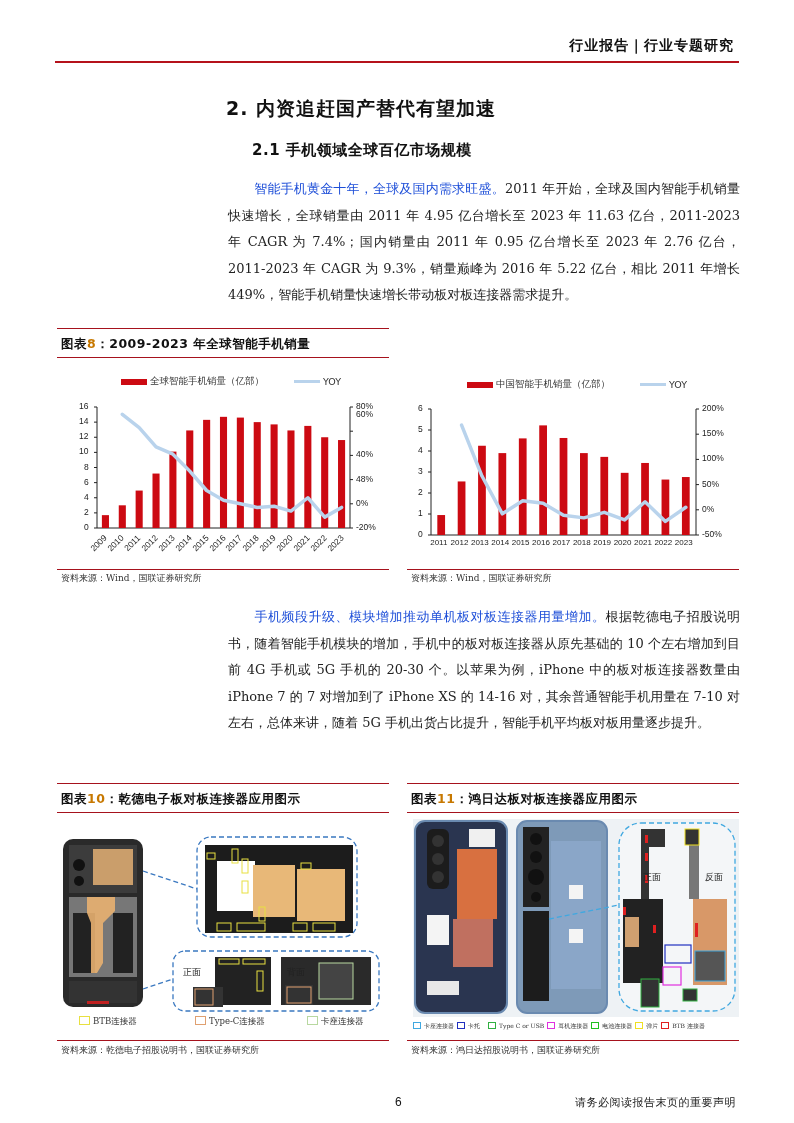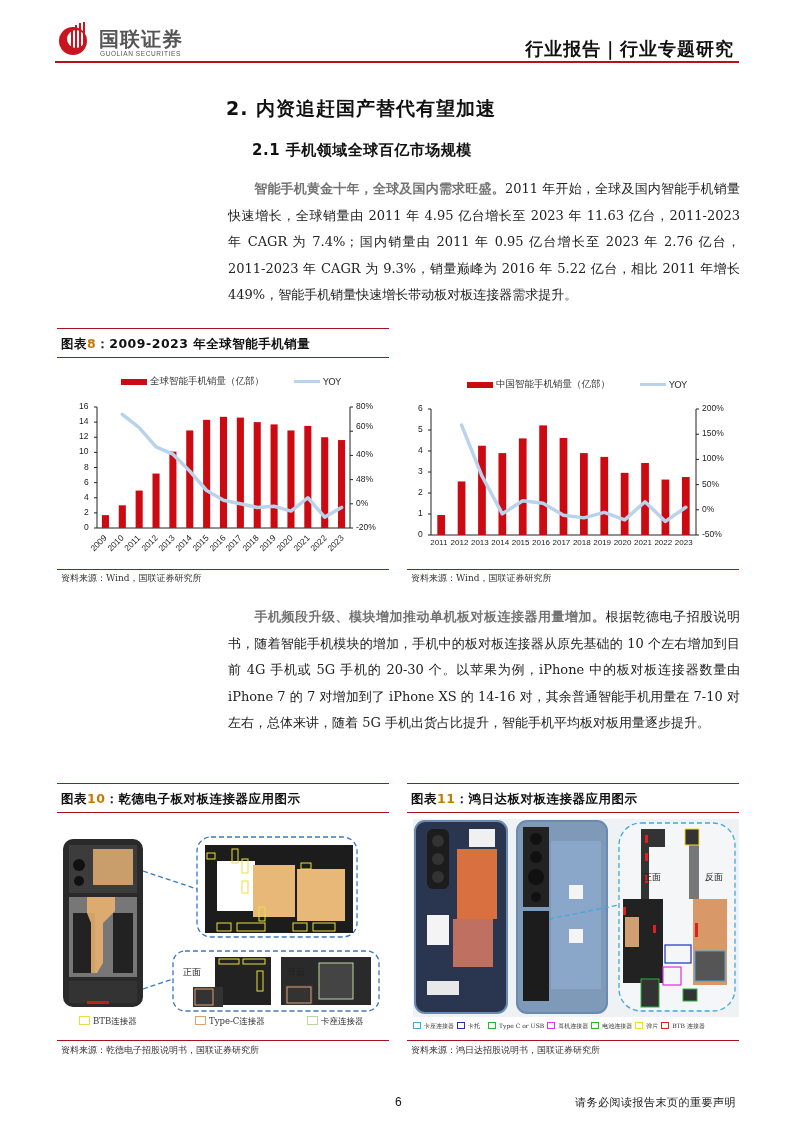--- a/index.html
+++ b/index.html
@@ -5,26 +5,26 @@
   * { box-sizing: border-box; margin: 0; padding: 0; }
   html, body { width: 794px; height: 1123px; background: #ffffff; }
   body { position: relative; font-family: "DejaVu Sans", "Liberation Sans", sans-serif; color: #222; overflow: hidden; }
 
   .header { position: absolute; left: 0; top: 0; width: 794px; height: 64px; }
   .logo { position: absolute; left: 57px; top: 22px; width: 150px; height: 36px; }
   .logo-mark { position: absolute; left: 0; top: 0; width: 36px; height: 36px; }
   .logo-cn { position: absolute; left: 42px; top: 4px; font-size: 20px; font-weight: bold; color: #555; letter-spacing: 1px; font-family: "DejaVu Sans", sans-serif; }
   .logo-en { position: absolute; left: 43px; top: 28px; font-size: 6.5px; color: #555; letter-spacing: 0.6px; font-family: "Liberation Sans", sans-serif; }
   .header-rule { position: absolute; left: 55px; top: 61px; width: 684px; height: 2px; background: #b5121b; }
-  .header-right { position: absolute; right: 60px; top: 37px; font-size: 18px; font-weight: bold; color: #111; font-family: "DejaVu Serif", serif; letter-spacing: 1px; }
+  .header-right { position: absolute; right: 60px; top: 37px; font-size: 14px; font-weight: bold; color: #111; font-family: "DejaVu Serif", serif; letter-spacing: 1px; }
 
   .h2 { position: absolute; left: 226px; top: 96px; font-size: 19px; font-weight: bold; color: #111; letter-spacing: 1px; }
   .h3 { position: absolute; left: 252px; top: 141px; font-size: 15px; font-weight: bold; color: #111; letter-spacing: 0.5px; }
   .para { position: absolute; left: 228px; width: 512px; font-size: 13px; line-height: 26.6px; color: #222; text-align: justify; font-family: "DejaVu Serif", serif; }
-  .para b { font-weight: bold; color: #737373; }
+  .para b { font-weight: normal; color: #1d4ed8; }
   .para1 { top: 176px; }
   .para2 { top: 604px; }
   .indent { display: inline-block; width: 26px; }
 
   .fig { position: absolute; }
   .fig-title-bar { position: absolute; left: 0; top: 0; width: 100%; height: 30px; border-top: 1px solid #a6121d; border-bottom: 1px solid #a6121d; text-align: right; }
   .fig-title { position: absolute; left: 4px; top: 7px; font-size: 12.5px; font-weight: bold; color: #111; letter-spacing: 0.5px; white-space: nowrap; }
   .fig-title .num { color: #c77800; }
   .fig-src-rule { position: absolute; left: 0; width: 100%; height: 1px; background: #a6121d; }
   .fig-src { position: absolute; left: 4px; font-size: 9px; color: #333; font-family: "DejaVu Serif", serif; white-space: nowrap; }
@@ -41,32 +41,20 @@
   .ph-legend { position: absolute; font-size: 8.5px; color: #333; white-space: nowrap; display: flex; align-items: flex-start; font-family: "DejaVu Serif", serif; }
   .ph-legend .box { display: inline-block; width: 11px; height: 9px; border: 1.5px solid; margin-right: 3px; }
 
   .footer-page { position: absolute; left: 395px; top: 1095px; font-size: 12px; color: #111; font-family: "Liberation Sans", sans-serif; }
   .footer-note { position: absolute; right: 58px; top: 1095px; font-size: 11px; color: #222; font-family: "DejaVu Serif", serif; letter-spacing: 0.5px; }
 </style>
 </head>
 <body>
 
 <div class="header">
-  <div class="logo">
-    <svg class="logo-mark" width="36" height="36" viewBox="0 0 36 36">
-      <circle cx="16" cy="19" r="14" fill="#c8141e"></circle>
-      <circle cx="19" cy="17" r="9" fill="#fff"></circle>
-      <rect x="14" y="6" width="2" height="22" fill="#c8141e"></rect>
-      <rect x="18" y="3" width="2" height="25" fill="#c8141e"></rect>
-      <rect x="22" y="1" width="2" height="27" fill="#c8141e"></rect>
-      <rect x="26" y="0" width="2" height="26" fill="#c8141e"></rect>
-    </svg>
-    <div class="logo-cn">国联证券</div>
-    <div class="logo-en">GUOLIAN SECURITIES</div>
-  </div>
   <div class="header-right">行业报告｜行业专题研究</div>
   <div class="header-rule"></div>
 </div>
 
 <div class="h2">2.  内资追赶国产替代有望加速</div>
 <div class="h3">2.1 手机领域全球百亿市场规模</div>
 
 <div class="para para1"><span class="indent"></span><b>智能手机黄金十年，全球及国内需求旺盛。</b><span>2011 年开始，全球及国内智能手机销量快速增长，全球销量由 2011 年 4.95 亿台增长至 2023 年 11.63 亿台，2011-2023 年 CAGR 为 7.4%；国内销量由 2011 年 0.95 亿台增长至 2023 年 2.76 亿台，2011-2023 年 CAGR 为 9.3%，销量巅峰为 2016 年 5.22 亿台，相比 2011 年增长 449%，智能手机销量快速增长带动板对板连接器需求提升。</span></div>
 
 <div class="fig" style="left:57px; top:328px; width:332px; height:260px;">
@@ -122,21 +110,21 @@
       <div class="axis-lbl" style="left: 27px; top: 78.625px;">6</div>
       <div class="axis-lbl" style="left: 27px; top: 63.5px;">8</div>
       <div class="axis-lbl" style="left: 22px; top: 48.375px;">10</div>
       <div class="axis-lbl" style="left: 22px; top: 33.25px;">12</div>
       <div class="axis-lbl" style="left: 22px; top: 18.125px;">14</div>
       <div class="axis-lbl" style="left: 22px; top: 3px;">16</div>
       <div class="axis-lbl" style="left: 299px; top: 124px;">-20%</div>
       <div class="axis-lbl" style="left: 299px; top: 99.8px;">0%</div>
       <div class="axis-lbl" style="left: 299px; top: 75.6px;">48%</div>
       <div class="axis-lbl" style="left: 299px; top: 51.4px;">40%</div>
-      <div class="axis-lbl" style="left: 299px; top: 23px;">60%</div>
+      <div class="axis-lbl" style="left: 299px; top: 11px;">60%</div>
       <div class="axis-lbl" style="left: 299px; top: 3px;">80%</div>
       <div class="axis-lbl" style="left: 32.4333px; top: 140px; transform: rotate(-45deg); transform-origin: center center;">2009</div>
       <div class="axis-lbl" style="left: 49.3px; top: 140px; transform: rotate(-45deg); transform-origin: center center;">2010</div>
       <div class="axis-lbl" style="left: 66.1667px; top: 140px; transform: rotate(-45deg); transform-origin: center center;">2011</div>
       <div class="axis-lbl" style="left: 83.0333px; top: 140px; transform: rotate(-45deg); transform-origin: center center;">2012</div>
       <div class="axis-lbl" style="left: 99.9px; top: 140px; transform: rotate(-45deg); transform-origin: center center;">2013</div>
       <div class="axis-lbl" style="left: 116.767px; top: 140px; transform: rotate(-45deg); transform-origin: center center;">2014</div>
       <div class="axis-lbl" style="left: 133.633px; top: 140px; transform: rotate(-45deg); transform-origin: center center;">2015</div>
       <div class="axis-lbl" style="left: 150.5px; top: 140px; transform: rotate(-45deg); transform-origin: center center;">2016</div>
       <div class="axis-lbl" style="left: 167.367px; top: 140px; transform: rotate(-45deg); transform-origin: center center;">2017</div>

